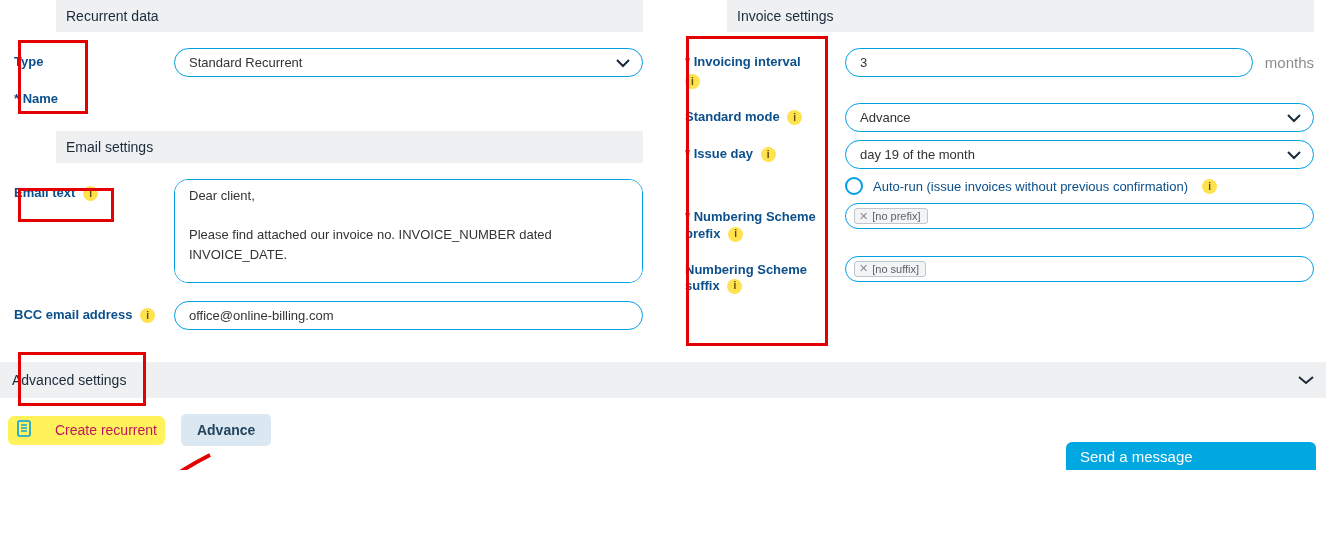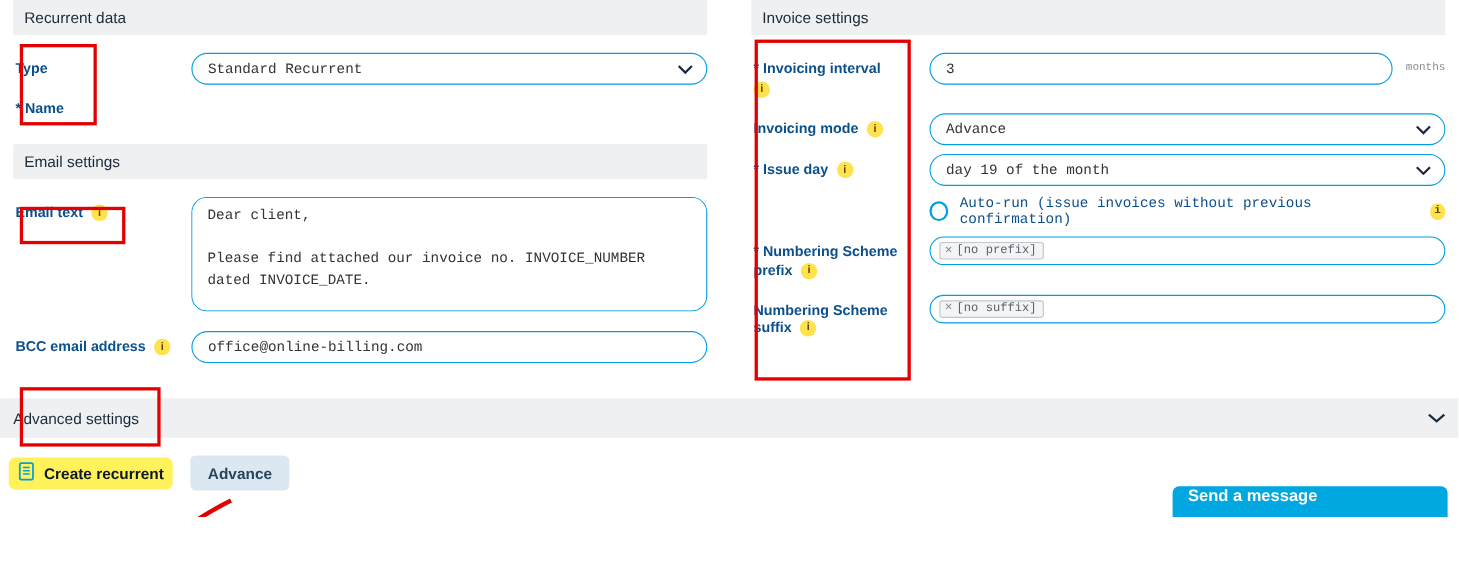--- a/index.html
+++ b/index.html
@@ -14,32 +14,33 @@
   .wrap { position: relative; }
   .columns { display: flex; gap: 40px; padding: 0 12px; align-items: flex-start;}
   .col { flex: 1; }
   .section-header {
     background: #eef0f2;
     padding: 8px 10px;
     font-size: 14px;
     font-weight: 400;
     color: #1b2a3a;
     margin-bottom: 12px;
+    margin-left: 44px;
   }
   .row { display: flex; align-items: flex-start; padding: 4px 0; }
   .label {
     width: 162px;
     padding: 6px 4px 6px 2px;
     color: #0b4f8b;
     font-weight: 600;
     font-size: 13px;
     line-height: 1.25;
   }
   .req::before { content: "* "; color: #0b4f8b; }
-  .field { flex: 1; display: flex; align-items: center; gap: 6px; font-family: Liberation Mono, monospace;}
+  .field { flex: 1; display: flex; align-items: center; gap: 6px;}
   .control {
     flex: 1;
     border: 1px solid #009ee3;
     border-radius: 18px;
     padding: 6px 14px;
     font-size: 13px;
     color: #333;
     background: #fff;
     position: relative;
   }
@@ -53,21 +54,21 @@
   }
   .caret svg { display:block; }
   textarea.control {
     border-radius: 14px;
     height: 104px;
     resize: none;
     font-family: inherit;
     white-space: pre-wrap;
     line-height: 1.5;
   }
-  .suffix { color: #8a8d90; font-size: 10px; padding-left: 6px;}
+  .suffix { color: #8a8d90; font-size: 15px; padding-left: 6px;}
   .info-icon {
     display: inline-flex;
     width: 15px; height: 15px;
     border-radius: 50%;
     background: #ffe24d;
     color: #5b4b00;
     font-weight: bold;
     font-size: 10px;
     align-items: center; justify-content: center;
     margin-left: 4px;
@@ -98,41 +99,40 @@
   .tag .x { color:#8a8d90; font-size:11px; line-height:1;}
   .advanced {
     margin-top: 28px;
     background: #eef0f2;
     padding: 10px 12px;
     display:flex; justify-content:space-between;
     font-size: 14px;
   }
   .actions { display:flex; align-items:center; gap:16px; padding: 16px 8px 24px 8px; position: relative;}
   .btn-create {
-    display:inline-flex; align-items:center; gap:6px;
-    color:#0f172a; font-weight:700; font-size:14px;
+    display:inline-flex; align-items:center; gap:21px;
+    color:#be185d; font-weight:400; font-size:14px;
     text-decoration:none; cursor:pointer;
     background: #fff25a;
     border-radius: 6px;
     padding:4px 8px;
   }
   .btn-cancel {
     background:#dbe8f2; color:#25455f; font-weight:600;
     border:none; border-radius:5px;
     padding:8px 16px; font-size:14px; cursor:pointer;
   }
   .doc-icon { display:inline-block; }
   .chat-bar {
     position:absolute; right:10px; bottom:0;
     width:250px; height:28px;
     background:#00a7e1; color:#fff;
     border-top-left-radius:6px; border-top-right-radius:6px;
-    display:flex; align-items:flex-start; padding:0 14px;
+    display:flex; align-items:center; padding:0 14px;
     font-size:15px;
-    font-weight:bold;
   }
 
   
   .redbox { position:absolute; border:3px solid #e40000; pointer-events:none; }
   #rb1 { left:18px; top:40px; width:70px; height:74px; }
   #rb2 { left:18px; top:188px; width:96px; height:34px; }
   #rb3 { left:18px; top:352px; width:128px; height:54px; }
   #rb4 { left:686px; top:36px; width:142px; height:310px; }
 
   
@@ -219,21 +219,21 @@
         <div class="field">
           <div class="control" style="flex:1">
             <span>3</span>
           </div>
           <span class="suffix">months</span>
         </div>
       </div>
 
       <div class="row">
         <div class="label">
-          <span>Invoicing mode</span>
+          <span>Standard mode</span>
           <span class="info-icon">i</span>
         </div>
         <div class="field">
           <div class="control select">
             <span>Advance</span>
             <span class="caret">
               <svg width="14" height="10" viewBox="0 0 14 10">
                   <path d="M1 2 L7 8 L13 2" stroke="#1b2a3a" stroke-width="2" fill="none"></path>
                 </svg>
             </span>

